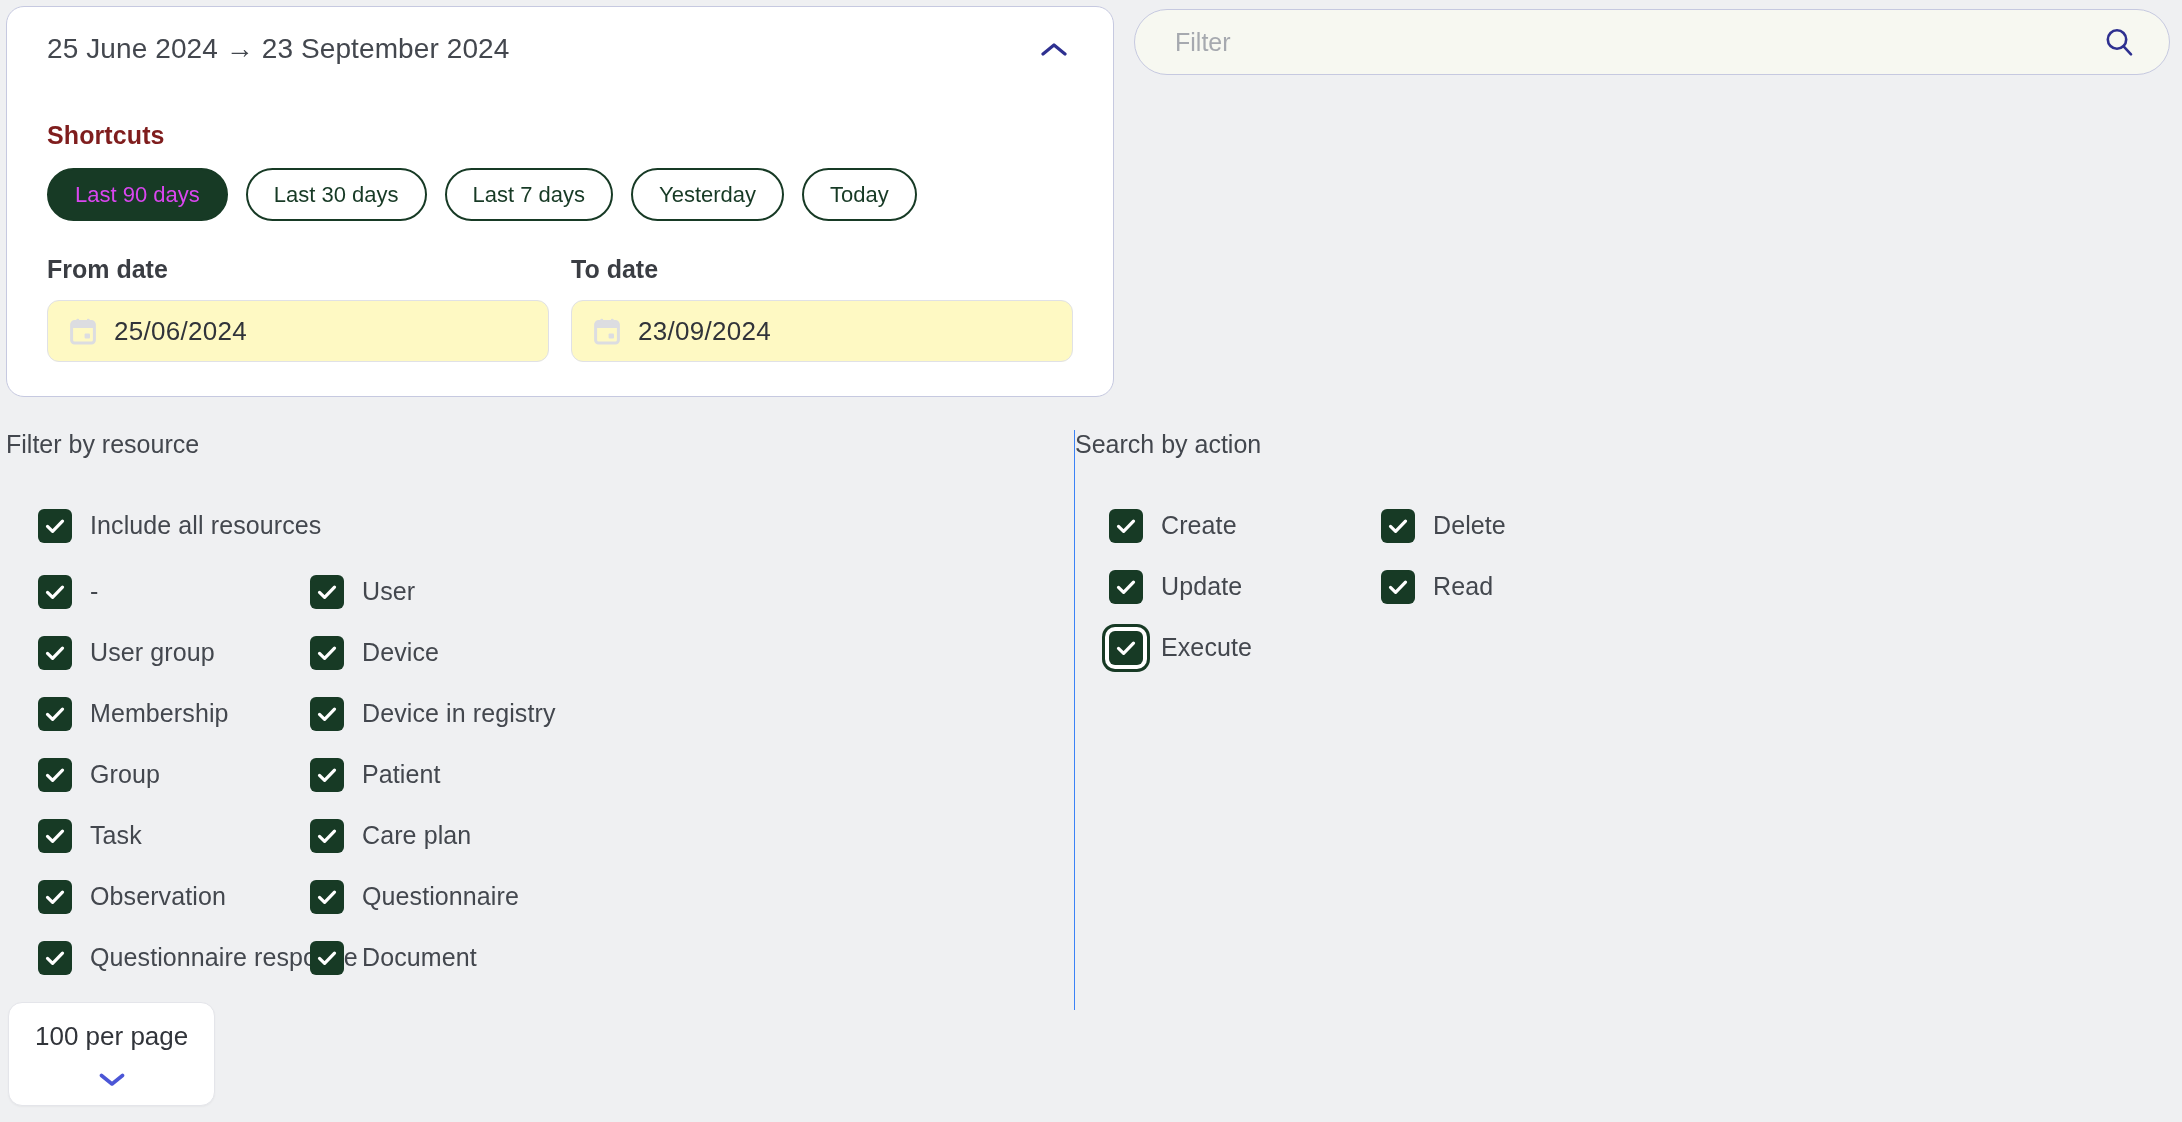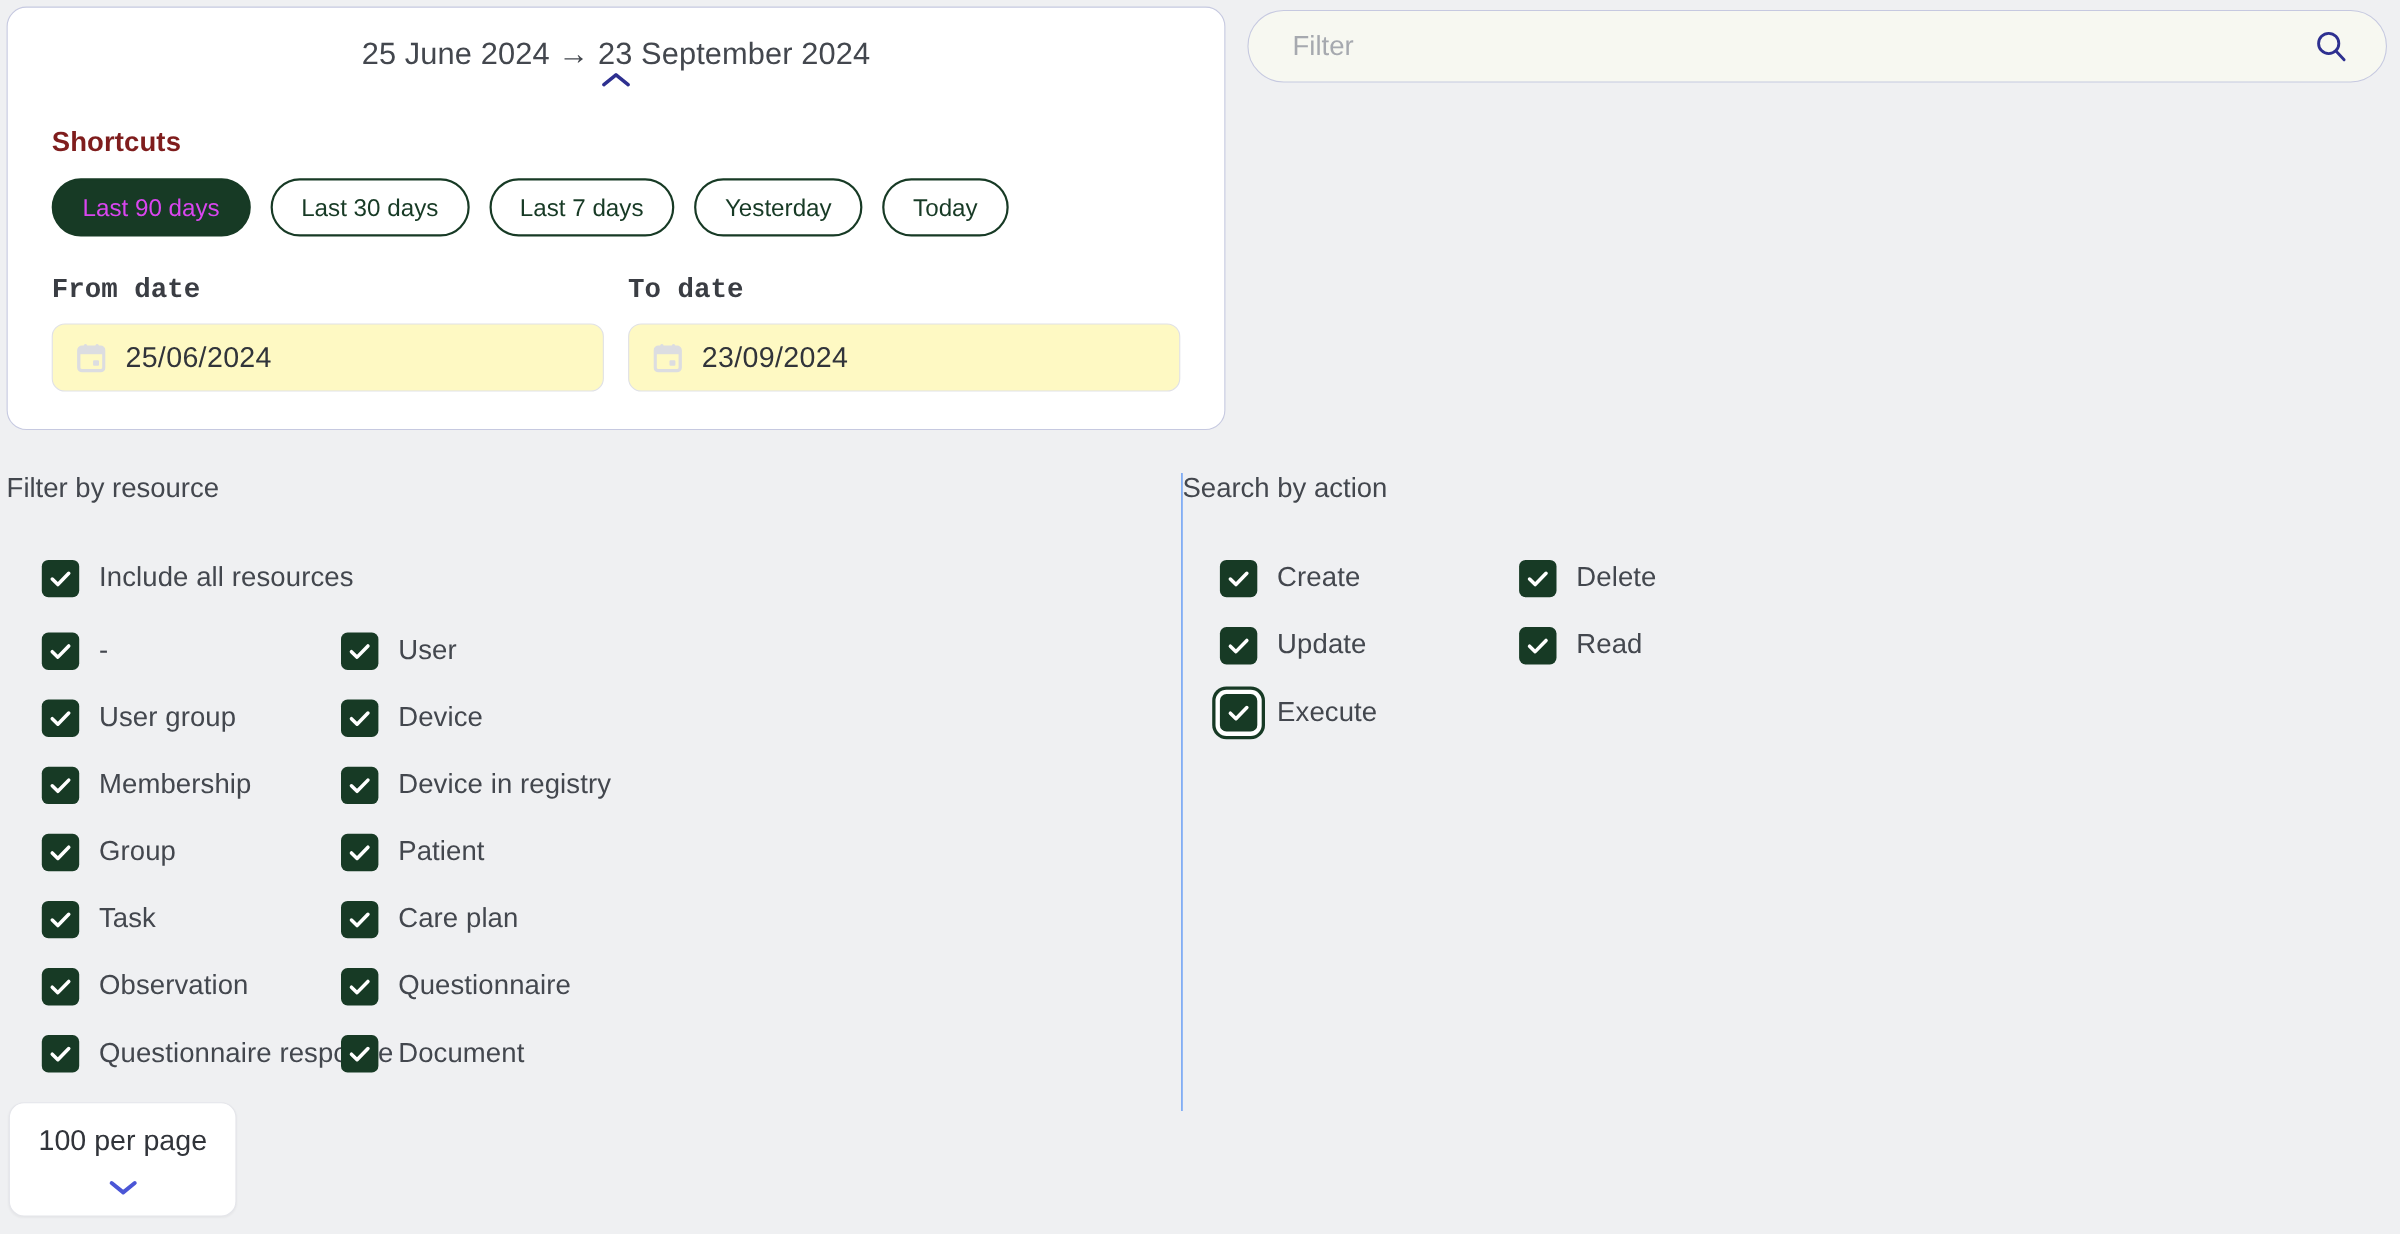--- a/index.html
+++ b/index.html
@@ -32,22 +32,21 @@
     border: 1px solid #c6c9e0;
     border-radius: 18px;
     box-sizing: border-box;
     padding: 26px 40px 34px 40px;
     position: relative;
   }
   #date-card-header {
     display: flex;
     align-items: center;
     justify-content: space-between;
-    margin-bottom: 36px;
-    flex-direction: column;
+    margin-bottom: 56px;
   }
   #date-range-label {
     font-size: 28px;
     color: #43474e;
     letter-spacing: 0.1px;
   }
   #collapse-btn {
     background: none;
     border: none;
     padding: 0 6px;
@@ -96,21 +95,20 @@
     display: flex;
     gap: 22px;
   }
   .date-field-col { width: 508px; }
   .date-field-label {
     font-size: 25px;
     font-weight: bold;
     color: #3a3d43;
     margin-bottom: 16px;
     display: block;
-    font-family: Liberation Mono, monospace;
   }
   .date-input-wrap {
     display: flex;
     align-items: center;
     gap: 18px;
     background: #fef9c3;
     border: 1px solid #e0e1e6;
     border-radius: 12px;
     padding: 14px 22px;
     box-sizing: border-box;

